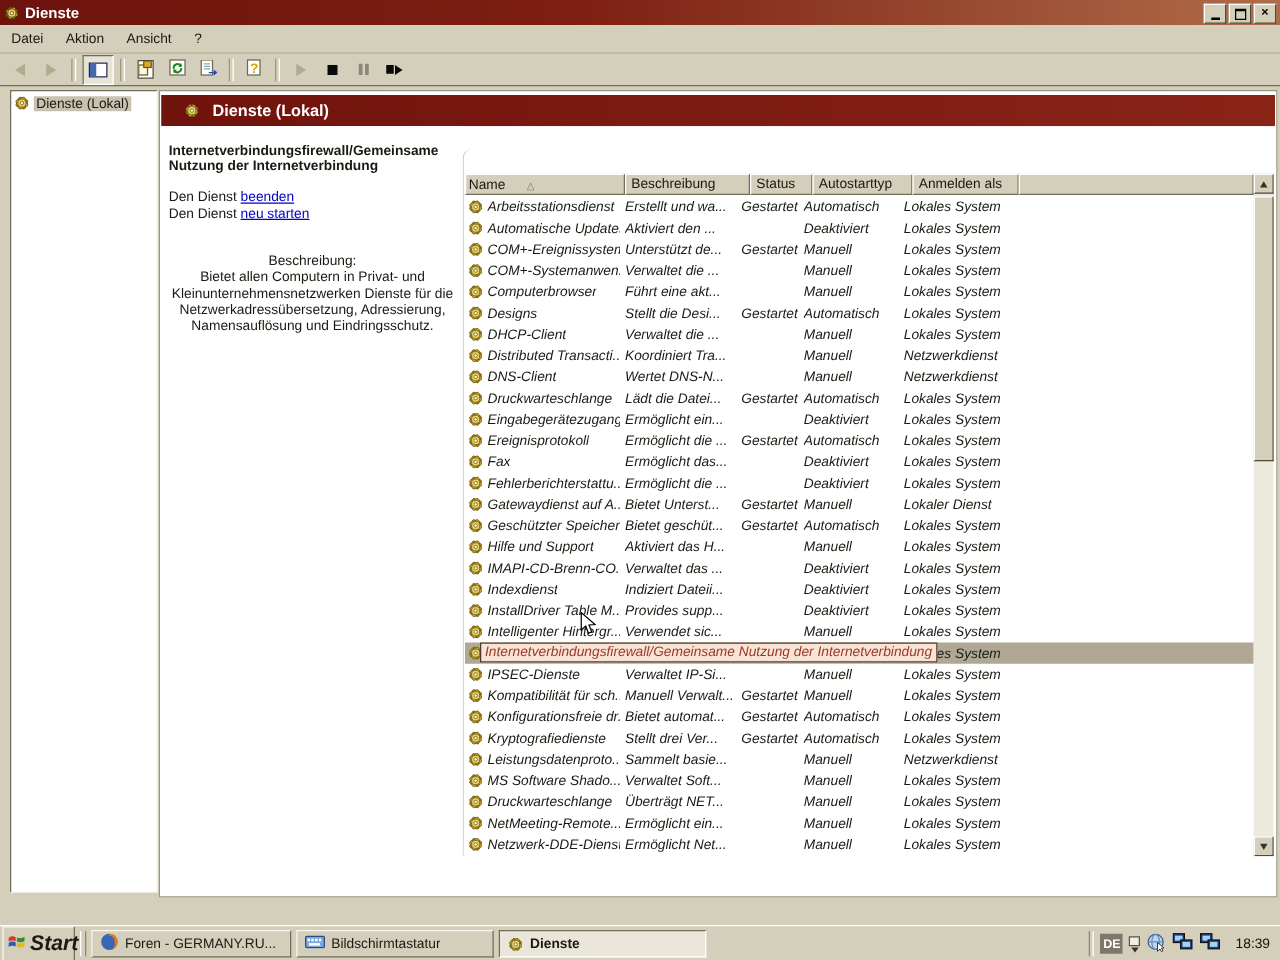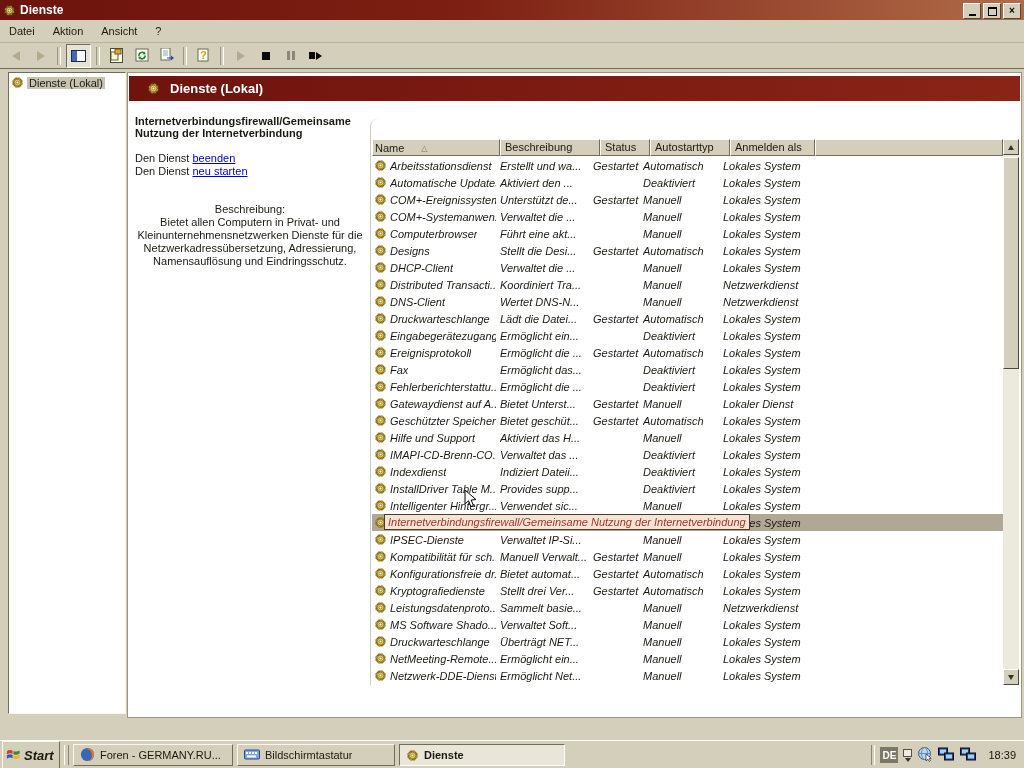--- a/index.html
+++ b/index.html
@@ -106,21 +106,21 @@
     clip-path:polygon(0 0,100% 0,calc(100% - 8px) 100%,8px 100%);
     display:flex;align-items:center;justify-content:center;}
   .tab.active .inner{background:#fff;}
   .tab1{left:2px;width:78px;z-index:2;}
   .tab2{left:74px;width:76px;z-index:1;}
 
   
   .taskbar{left:0;top:740px;width:1024px;height:28px;background:#d4cfbb;border-top:1px solid #fff;
     display:flex;align-items:center;}
   .startbtn{margin-left:2px;width:58px;height:28px;display:flex;align-items:center;gap:3px;padding-left:3px;box-sizing:border-box;
-    font-weight:bold;font-style:italic;font-size:13px;}
+    font-weight:bold;font-style:italic;font-size:17px;}
   .tgrip{width:3px;height:20px;margin:0 4px;border-left:1px solid #fff;border-right:1px solid #8a8770;}
   .taskbtn{height:22px;display:flex;align-items:center;gap:5px;padding:0 6px;box-sizing:border-box;margin-right:4px;}
   .taskbtn.active{background:#e9e5d8;border-top:1px solid #706d58;border-left:1px solid #706d58;border-right:1px solid #fff;border-bottom:1px solid #fff;font-weight:bold;}
   .t1{width:160px;} .t2{width:158px;} .t3{width:166px;}
   .tray{margin-left:auto;display:flex;align-items:center;gap:5px;padding-right:8px;}
   .traysep{width:2px;height:20px;border-left:1px solid #8a8770;border-right:1px solid #fff;}
   .debox{width:18px;height:16px;background:#7b7869;color:#fff;font-size:10px;font-weight:bold;
     display:flex;align-items:center;justify-content:center;}
   .hidicons{display:flex;flex-direction:column;align-items:center;gap:1px;}
   .hidicons .sq{width:7px;height:6px;border:1px solid #55523f;background:#efede2;}

